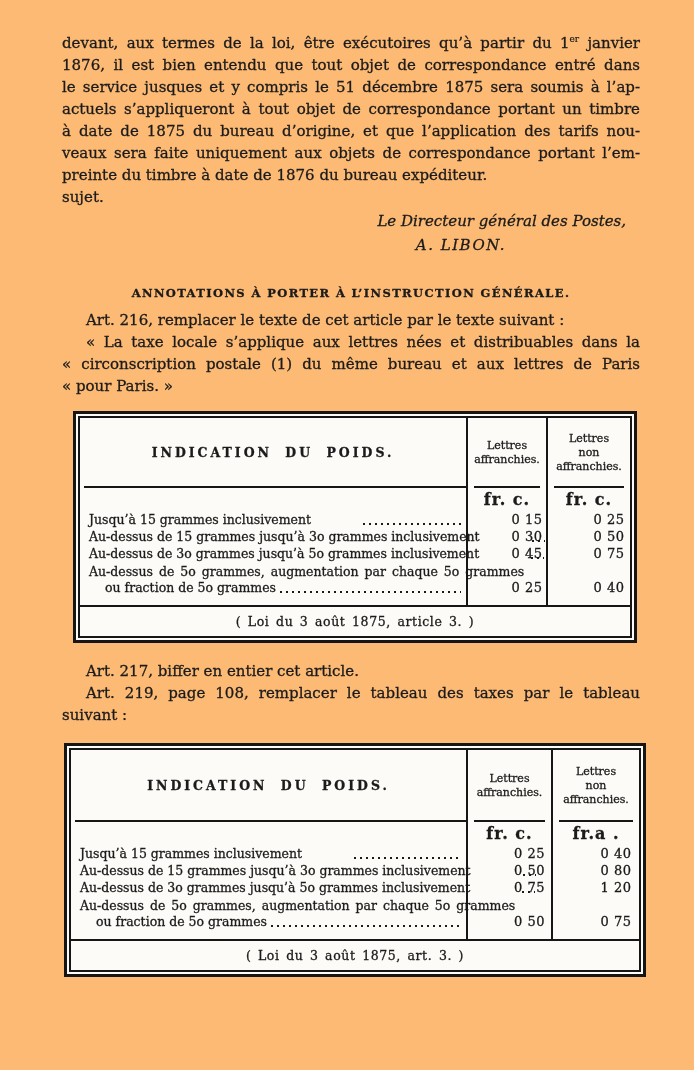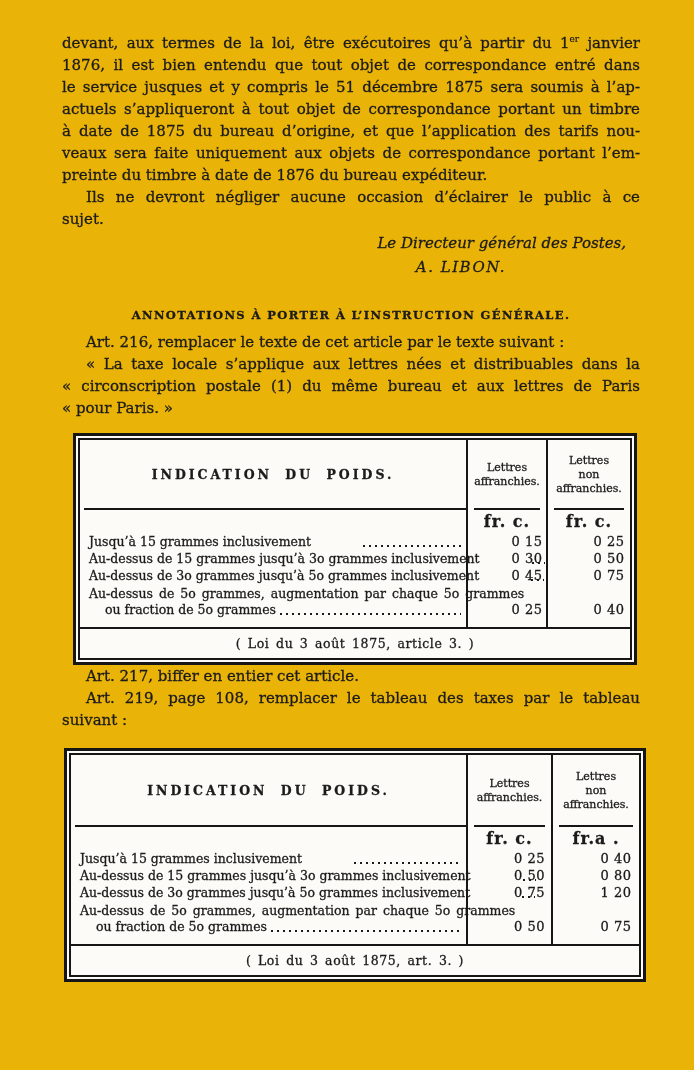--- a/index.html
+++ b/index.html
@@ -1,17 +1,17 @@
 <!DOCTYPE html>
 <html><head>
 <meta charset="utf-8">
 <style>
   html,body{margin:0;padding:0;background:#e8e8e8;}
   .page{
-    width:694px;height:1070px;background:#eab308;position:relative;
+    width:694px;height:1070px;background:#fdba74;position:relative;
     font-family:"DejaVu Serif", serif;color:#1b1b1b;overflow:hidden;
     -webkit-text-stroke:0.3px #1b1b1b;
   }
   .content{position:absolute;left:62px;top:28px;width:578px;}
   .tl{font-size:15px;line-height:22px;white-space:nowrap;}
   .just{white-space:normal;text-align:justify;text-align-last:justify;}
   .indent{text-indent:24px;}
   .sup{font-size:9px;vertical-align:super;-webkit-text-stroke:0.2px #1b1b1b;}
   .signature{width:330px;margin:3px 14px 0 auto;text-align:center;}
   .sig-title{font-style:italic;font-size:15px;line-height:21px;text-align:right;}
@@ -47,40 +47,39 @@
   .val.bottom{align-items:flex-end;padding-bottom:1px;}
   .lbl2{display:flex;flex-direction:column;justify-content:flex-end;
     font-size:12.5px;line-height:16px;padding-left:9px;}
   .lbl2 .l1{white-space:nowrap;word-spacing:2px;}
   .lbl2 .l2{display:flex;align-items:flex-end;padding-left:16px;}
   .footnote{grid-column:1 / span 3;border-top:2px solid #161616;
     display:flex;align-items:center;justify-content:center;
     font-size:12.5px;letter-spacing:0.6px;word-spacing:2px;}
   .tbl-wrap.t1{width:564px;margin:14px 0 0 11px;}
   .tbl-wrap.t2{width:582px;margin:17px 0 0 2px;}
-  .mid{}
+  .mid{margin-top:17px;}
 </style>
 </head>
 <body>
 
 <div class="page">
   <div class="content">
 
     <div>
       <div class="tl just"><span>devant, aux termes de la loi, être exécutoires qu’à partir du 1</span><span class="sup">er</span><span> janvier</span></div>
       <div class="tl just">1876, il est bien entendu que tout objet de correspondance entré dans</div>
       <div class="tl just">le service jusques et y compris le 51 décembre 1875 sera soumis à l’ap-</div>
       <div class="tl just">actuels s’appliqueront à tout objet de correspondance portant un timbre</div>
       <div class="tl just">à date de 1875 du bureau d’origine, et que l’application des tarifs nou-</div>
       <div class="tl just">veaux sera faite uniquement aux objets de correspondance portant l’em-</div>
       <div class="tl">preinte du timbre à date de 1876 du bureau expéditeur.</div>
     </div>
 
     <div>
-      <div class="tl just indent">Ils ne devront négliger aucune occasion d’éclairer le public à ce</div>
       <div class="tl">sujet.</div>
     </div>
 
     <div class="signature">
       <div class="sig-title">Le Directeur général des Postes,</div>
       <div class="sig-name">A. LIBON.</div>
     </div>
 
     <div class="heading">ANNOTATIONS À PORTER À L’INSTRUCTION GÉNÉRALE.</div>
 

